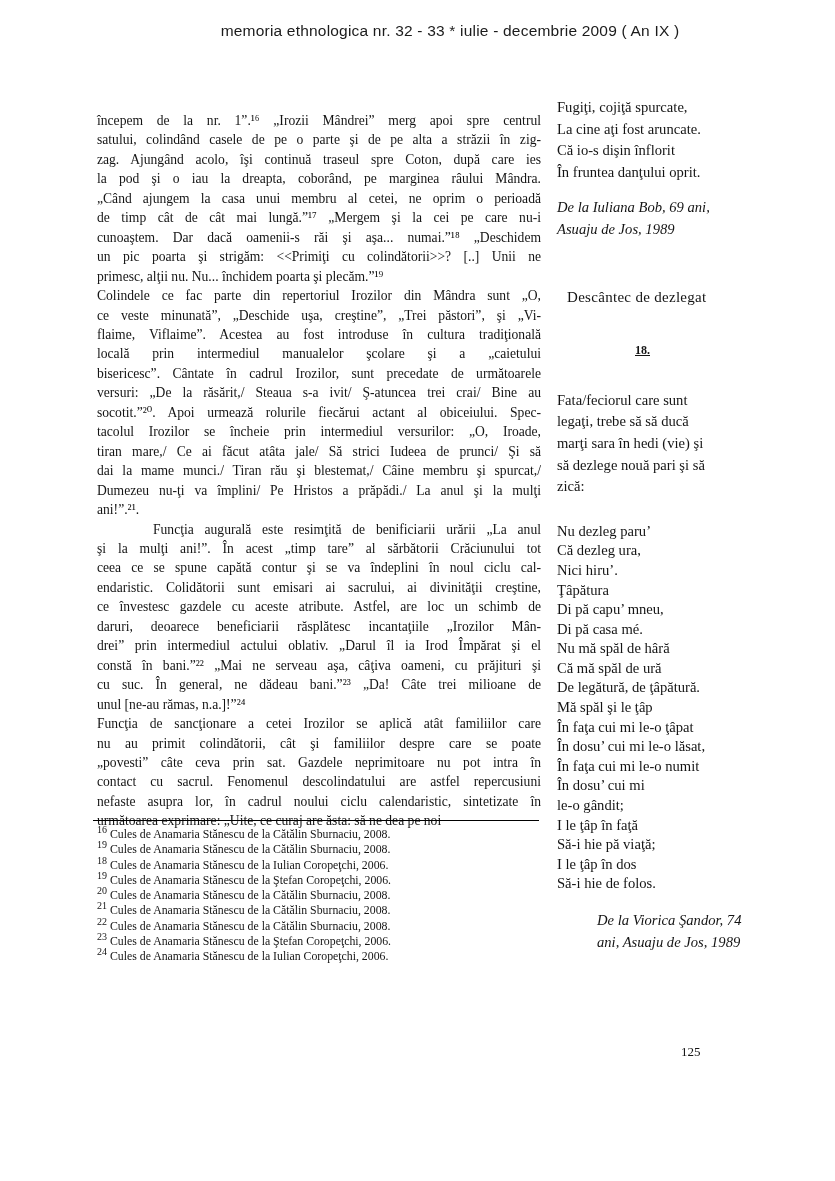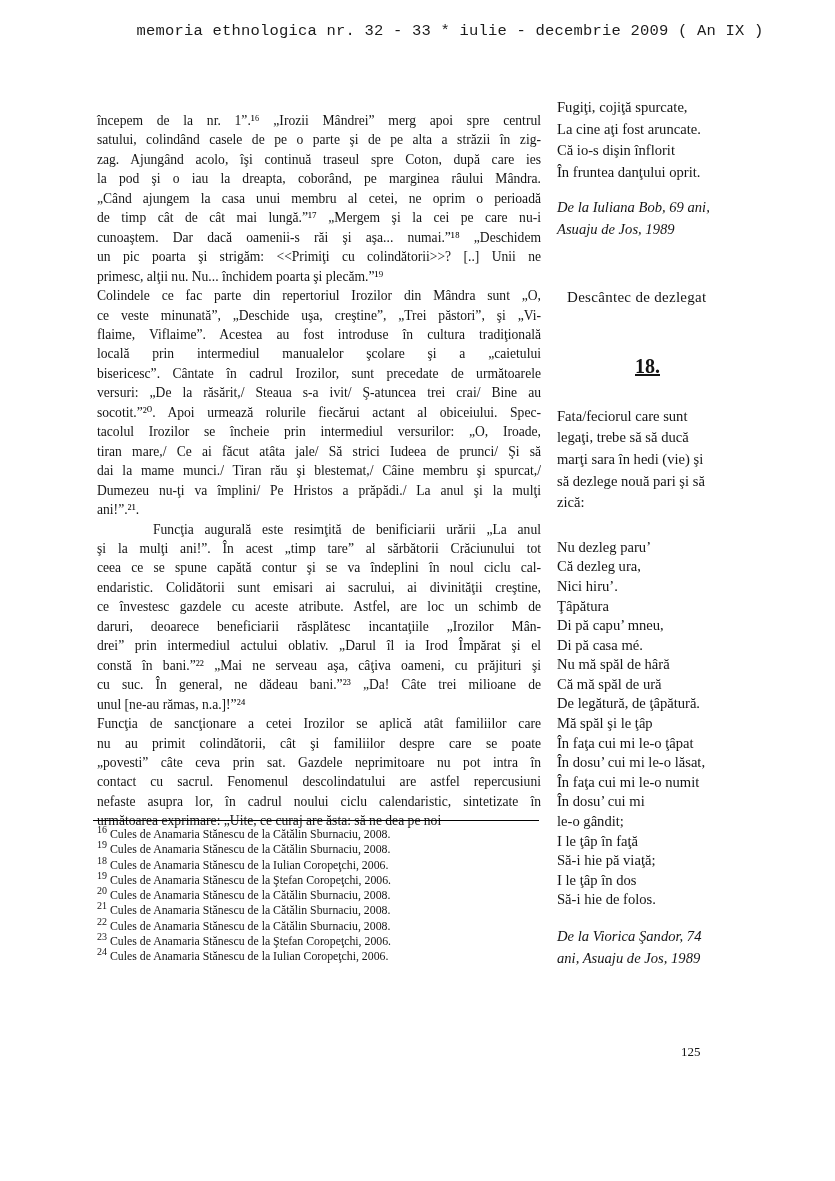--- a/index.html
+++ b/index.html
@@ -11,21 +11,21 @@
     font-family: "Liberation Serif", "DejaVu Serif", serif;
     color: #141414;
     overflow: hidden;
   }
   .journal-header {
     position: absolute;
     top: 22px;
     left: 97px;
     width: 706px;
     text-align: center;
-    font-family: Liberation Mono, monospace;
+    font-family: Liberation Sans, sans-serif;
     font-size: 15.5px;
     letter-spacing: 0.2px;
     color: #1b1b1b;
   }
   .left-col {
     position: absolute;
     top: 111px;
     left: 97px;
     width: 444px;
     font-size: 13.6px;
@@ -62,29 +62,29 @@
   .attribution { font-style: italic; }
   .attr-1 { margin-top: 14px; }
   .section-heading {
     margin-top: 46px;
     padding-left: 10px;
     font-weight: normal;
     font-size: 15px;
     letter-spacing: 0.3px;
   }
   .item-number {
-    margin-top: 48px;
+    margin-top: 32px;
     padding-left: 78px;
     font-weight: bold;
-    font-size: 20px;
+    font-size: 12px;
     text-decoration: underline;
   }
   .poem2-intro { margin-top: 28px; }
   .poem2-lines { margin-top: 24px; line-height: 19.6px; }
-  .attr-2 { margin-top: 16px; }
+  .attr-2 { margin-top: 16px; margin-left: 40px; }
   .page-number {
     position: absolute;
     top: 1044px;
     left: 681px;
     font-size: 13px;
   }
 </style>
 </head>
 <body>
 

